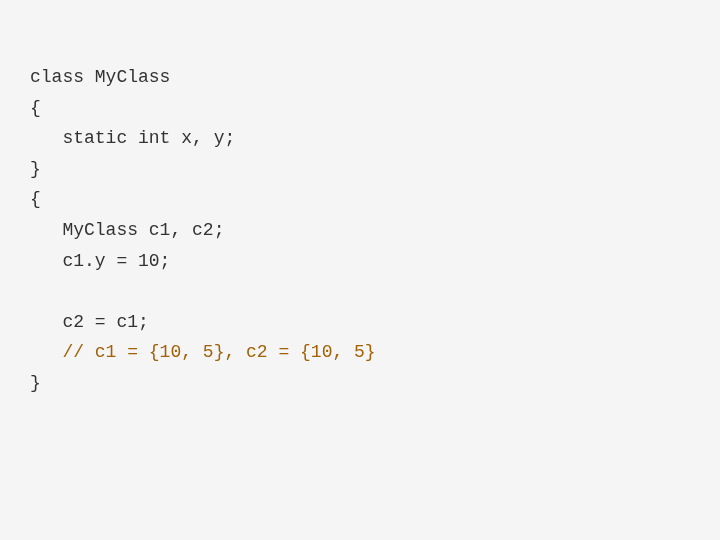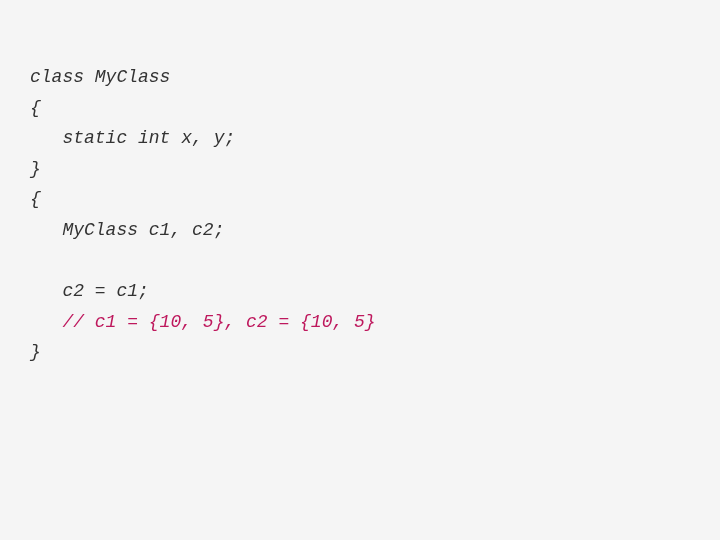--- a/index.html
+++ b/index.html
@@ -17,39 +17,39 @@
       justify-content: center;
       font-family: 'Courier New', Courier, monospace;
     }
 
     .code-container {
       background-color: #f5f5f5;
       width: 720px;
       height: 424px;
       padding: 4px 30px;
       overflow: hidden;
-      font-style: italic;
     }
 
     .code-block {
       font-family: 'Courier New', Courier, monospace;
       font-size: 18px;
       line-height: 1.7;
       color: #333333;
       white-space: pre;
     }
   </style>
 </head>
 <body>
 
 <div class="code-container">
   <div class="code-block" id="code-render"><span>class MyClass
 </span><span>{
 </span><span>   static int x, y;
 </span><span>}
 </span><span>{
 </span><span>   MyClass c1, c2;
+</span><span>   c1.y = 10;
 </span><span>
 </span><span>   c2 = c1;
-</span><span style="color: #be185d;">   // c1 = {10, 5}, c2 = {10, 5}
+</span><span style="color: #a16207;">   // c1 = {10, 5}, c2 = {10, 5}
 </span><span>}
 </span></div>
 </div>
 
 </body></html>

